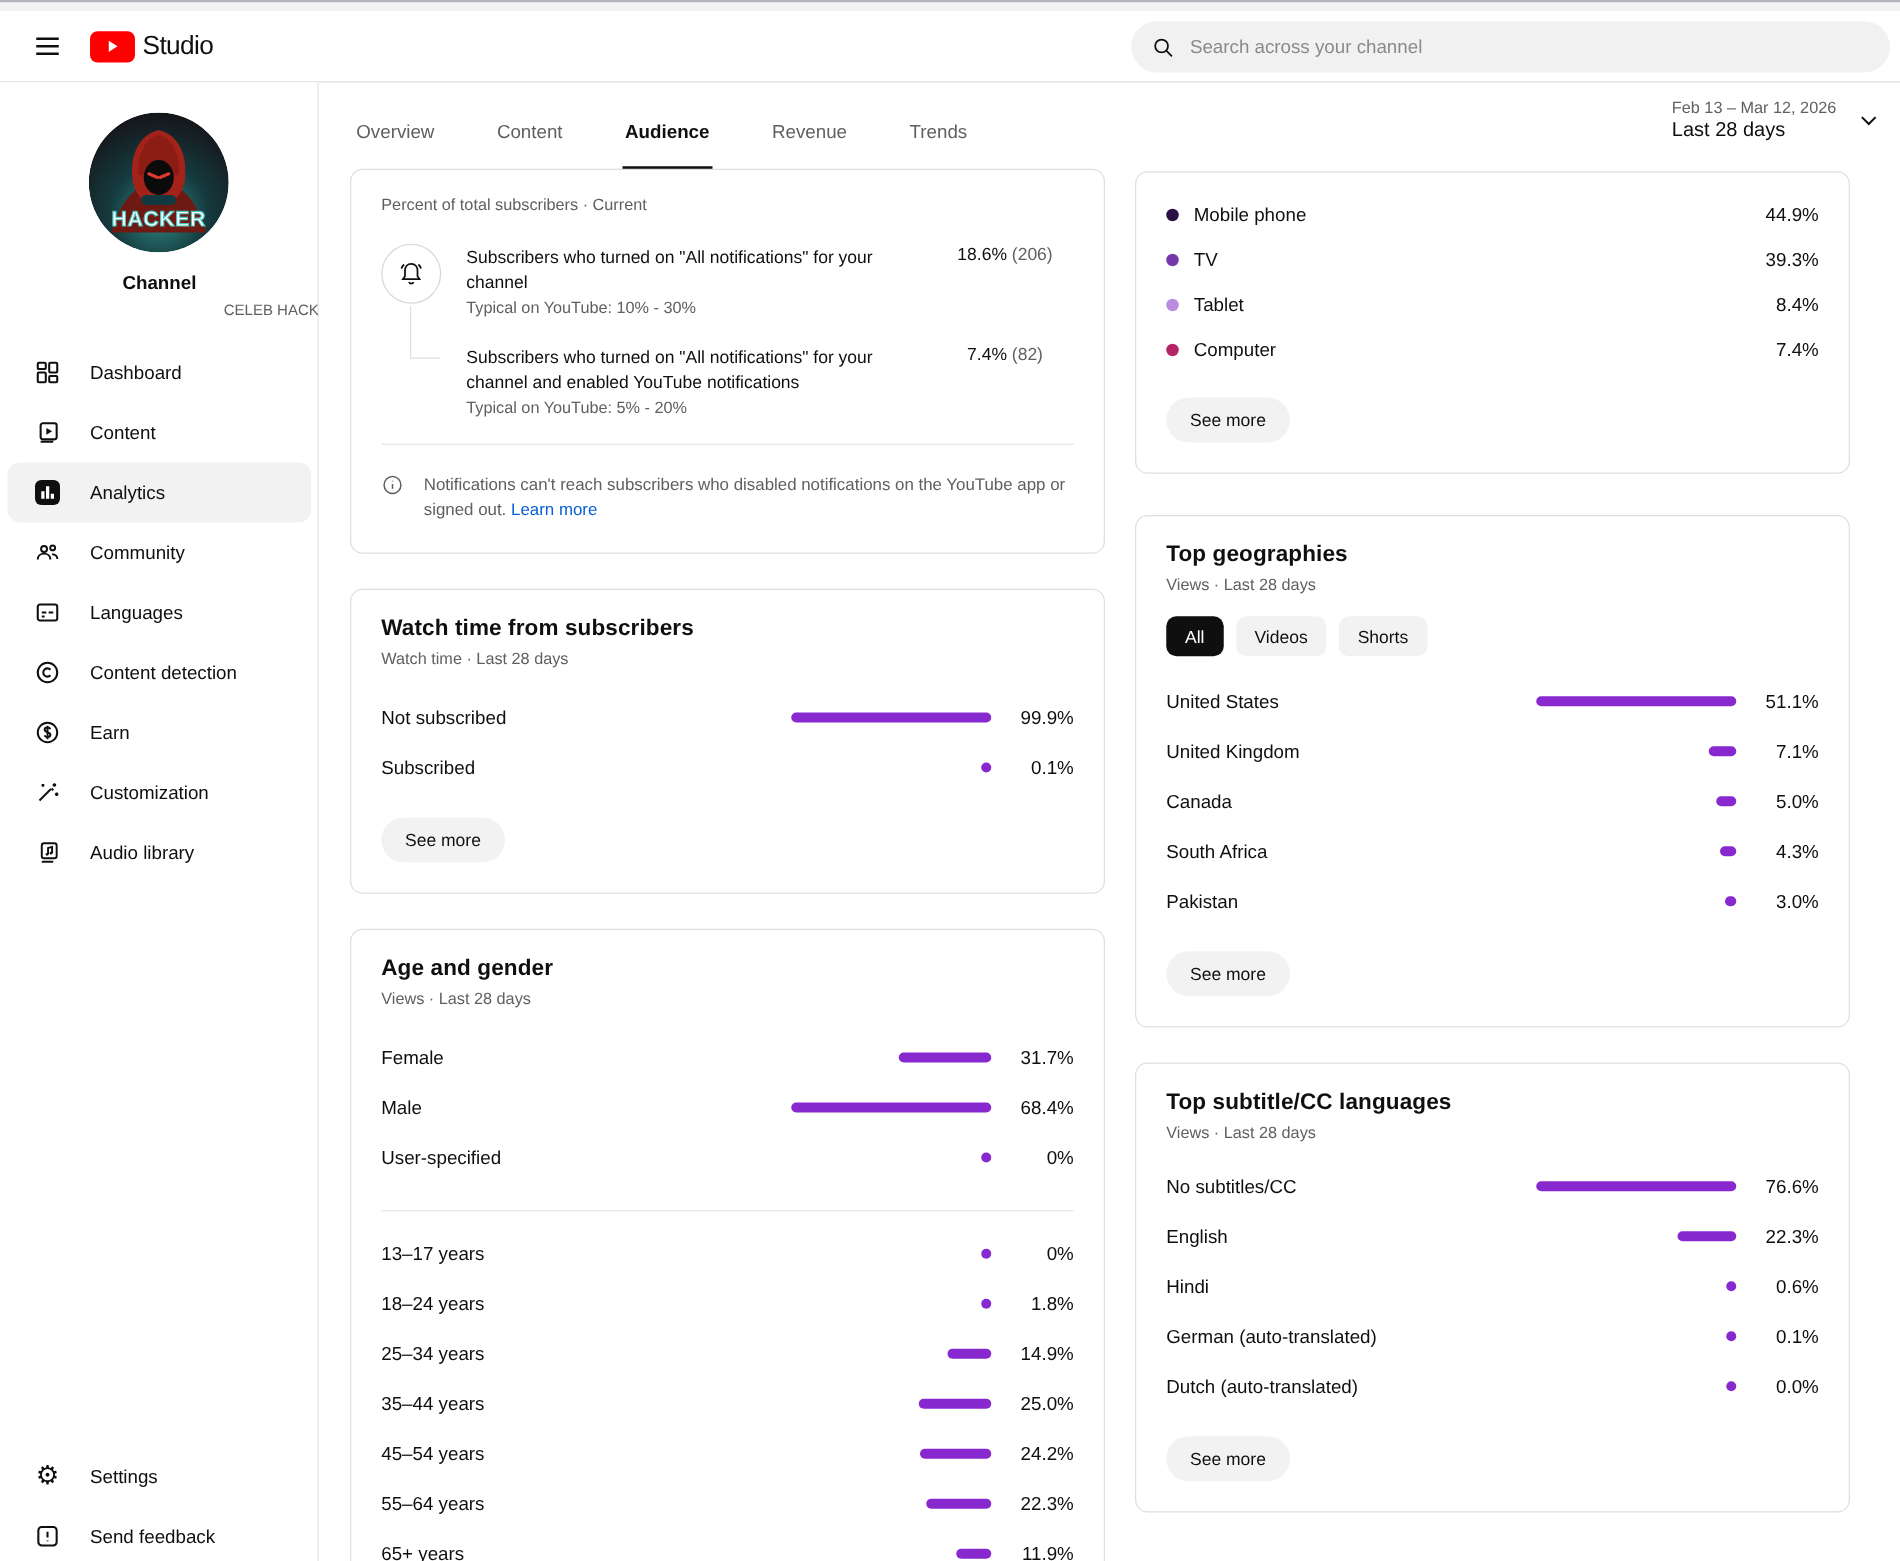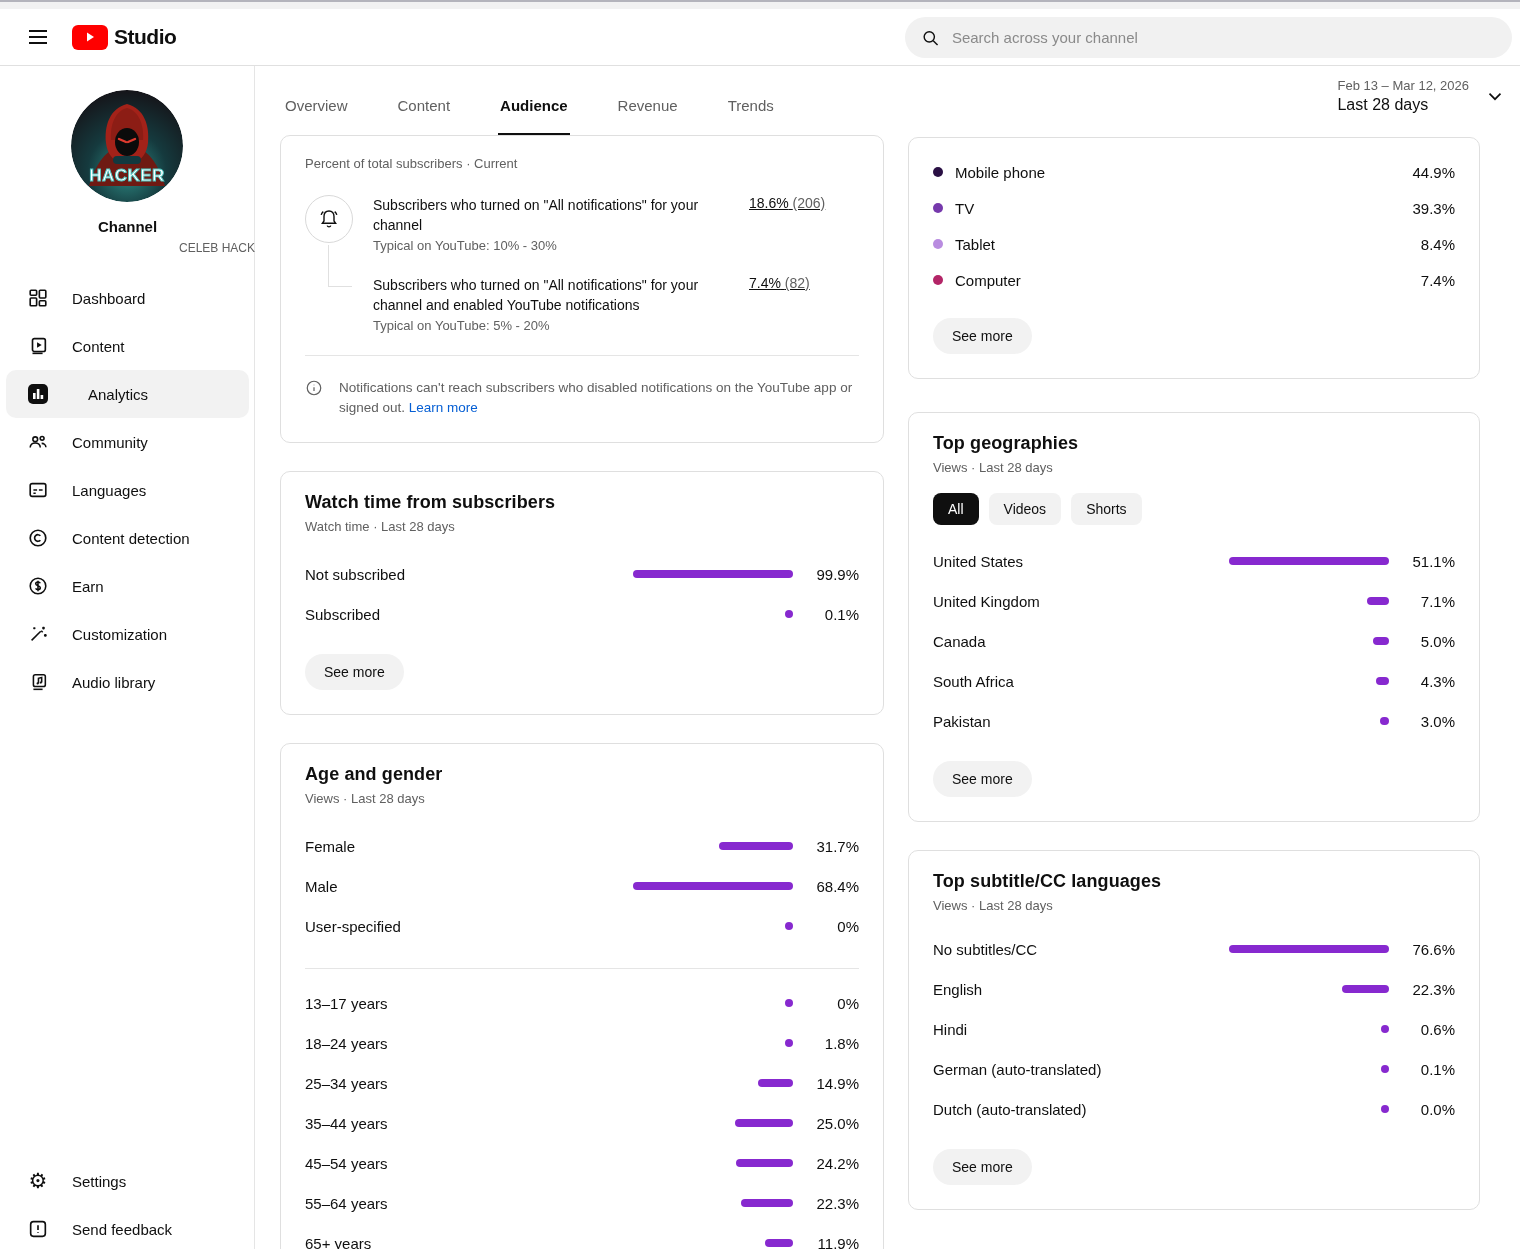--- a/index.html
+++ b/index.html
@@ -9,41 +9,41 @@
   .topstrip2 { position:absolute; left:0; top:2px; width:1520px; height:7px; background:#f2f2f2; }
 
   
   .header { position:absolute; left:0; top:9px; width:1520px; height:57px; background:#fff;
     border-bottom:1px solid #e0e0e0; display:flex; align-items:center; }
   .hamburger { margin-left:26px; width:24px; height:24px; cursor:pointer; }
   .logo { display:flex; align-items:center; margin-left:22px; cursor:pointer; }
   .logo-badge { width:36px; height:25px; background:#ff0000; border-radius:6px;
     display:flex; align-items:center; justify-content:center; }
   .logo-badge svg { display:block; }
-  .logo-text { font-size:21px; font-weight:700; letter-spacing:-0.5px; margin-left:6px; color:#0f0f0f; }
+  .logo-text { font-size:21px; font-weight:400; letter-spacing:-0.5px; margin-left:6px; color:#0f0f0f; }
   .searchbar { position:absolute; left:905px; top:8px; width:607px; height:41px; background:#f1f1f1;
     border-radius:21px; display:flex; align-items:center; padding:0 16px; }
   .searchbar input { border:none; outline:none; background:transparent; font-size:15px; color:#0f0f0f;
     width:100%; margin-left:12px; font-family:"Liberation Sans", sans-serif; }
   .searchbar input::placeholder { color:#8a8a8a; }
 
   
   .sidebar { position:absolute; left:0; top:66px; width:255px; height:1183px; background:#fff;
     border-right:1px solid #e5e5e5; }
   .avatar { position:absolute; left:71px; top:24px; width:112px; height:112px; border-radius:50%;
     overflow:hidden; cursor:pointer; }
   .ch-name { position:absolute; top:152px; width:255px; text-align:center; font-size:15px; font-weight:700; }
   .ch-handle { position:absolute; top:175px; width:255px; text-align:right; font-size:12px; color:#606060; }
   .menu { position:absolute; top:208px; left:0; width:255px; }
   .menu-item { display:flex; align-items:center; height:48px; padding-left:26px; cursor:pointer;
     font-size:15px; color:#0f0f0f; }
   .menu-item .mi-icon { width:24px; height:24px; display:flex; align-items:center; justify-content:center;
     flex:0 0 24px; }
   .menu-item .mi-label { margin-left:22px; }
-  .menu-item.active { background:#f2f2f2; border-radius:10px; margin:0 6px; padding-left:20px; font-weight:500;gap:16px; }
+  .menu-item.active { background:#f2f2f2; border-radius:10px; margin:0 6px; padding-left:20px; font-weight:500; }
   .menu-footer { position:absolute; bottom:-4px; left:0; width:255px; }
   .gear-glyph { font-size:21px; line-height:24px; }
 
   
   .tabs { position:absolute; left:283px; top:66px; height:70px; display:flex; align-items:flex-end; gap:46px; }
   .tab { font-size:15px; color:#606060; padding:0 2px 22px 2px; cursor:pointer; position:relative; }
   .tab.active { color:#0f0f0f; font-weight:700; }
   .tab.active::after { content:""; position:absolute; left:0; right:0; bottom:0; height:3px; background:#0f0f0f; }
 
   .datepicker { position:absolute; right:14px; top:78px; display:flex; align-items:center; cursor:pointer; }
@@ -70,21 +70,21 @@
     font-family:"Liberation Sans", sans-serif; }
 
   
   .notif-sub { font-size:13px; color:#606060; }
   .notif-row1 { display:flex; margin-top:24px; position:relative; }
   .bell-wrap { width:48px; height:48px; border:1px solid #d9d9d9; border-radius:50%; flex:0 0 48px;
     display:flex; align-items:center; justify-content:center; }
   .notif-body { flex:1; margin-left:20px; }
   .notif-text { font-size:14px; line-height:20px; }
   .notif-typical { font-size:13px; color:#606060; margin-top:3px; }
-  .notif-val { width:110px; text-align:left; font-size:14px; flex:0 0 110px;text-decoration:underline; }
+  .notif-val { width:110px; text-align:center; font-size:14px; flex:0 0 110px; }
   .notif-val .cnt { color:#606060; }
   .connector { position:absolute; left:23px; top:50px; width:24px; height:42px;
     border-left:1px solid #e0e0e0; border-bottom:1px solid #e0e0e0; }
   .notif-row2 { display:flex; margin-top:22px; }
   .notif-indent { flex:0 0 68px; }
   .card-divider { border:none; border-top:1px solid #e5e5e5; margin:22px 0 0 0; }
   .note-row { display:flex; margin-top:22px; }
   .note-icon { flex:0 0 20px; margin-top:1px; }
   .note-text { font-size:13.5px; color:#606060; line-height:20px; margin-left:14px; }
   .note-link { color:#065fd4; text-decoration:none; cursor:pointer; }

